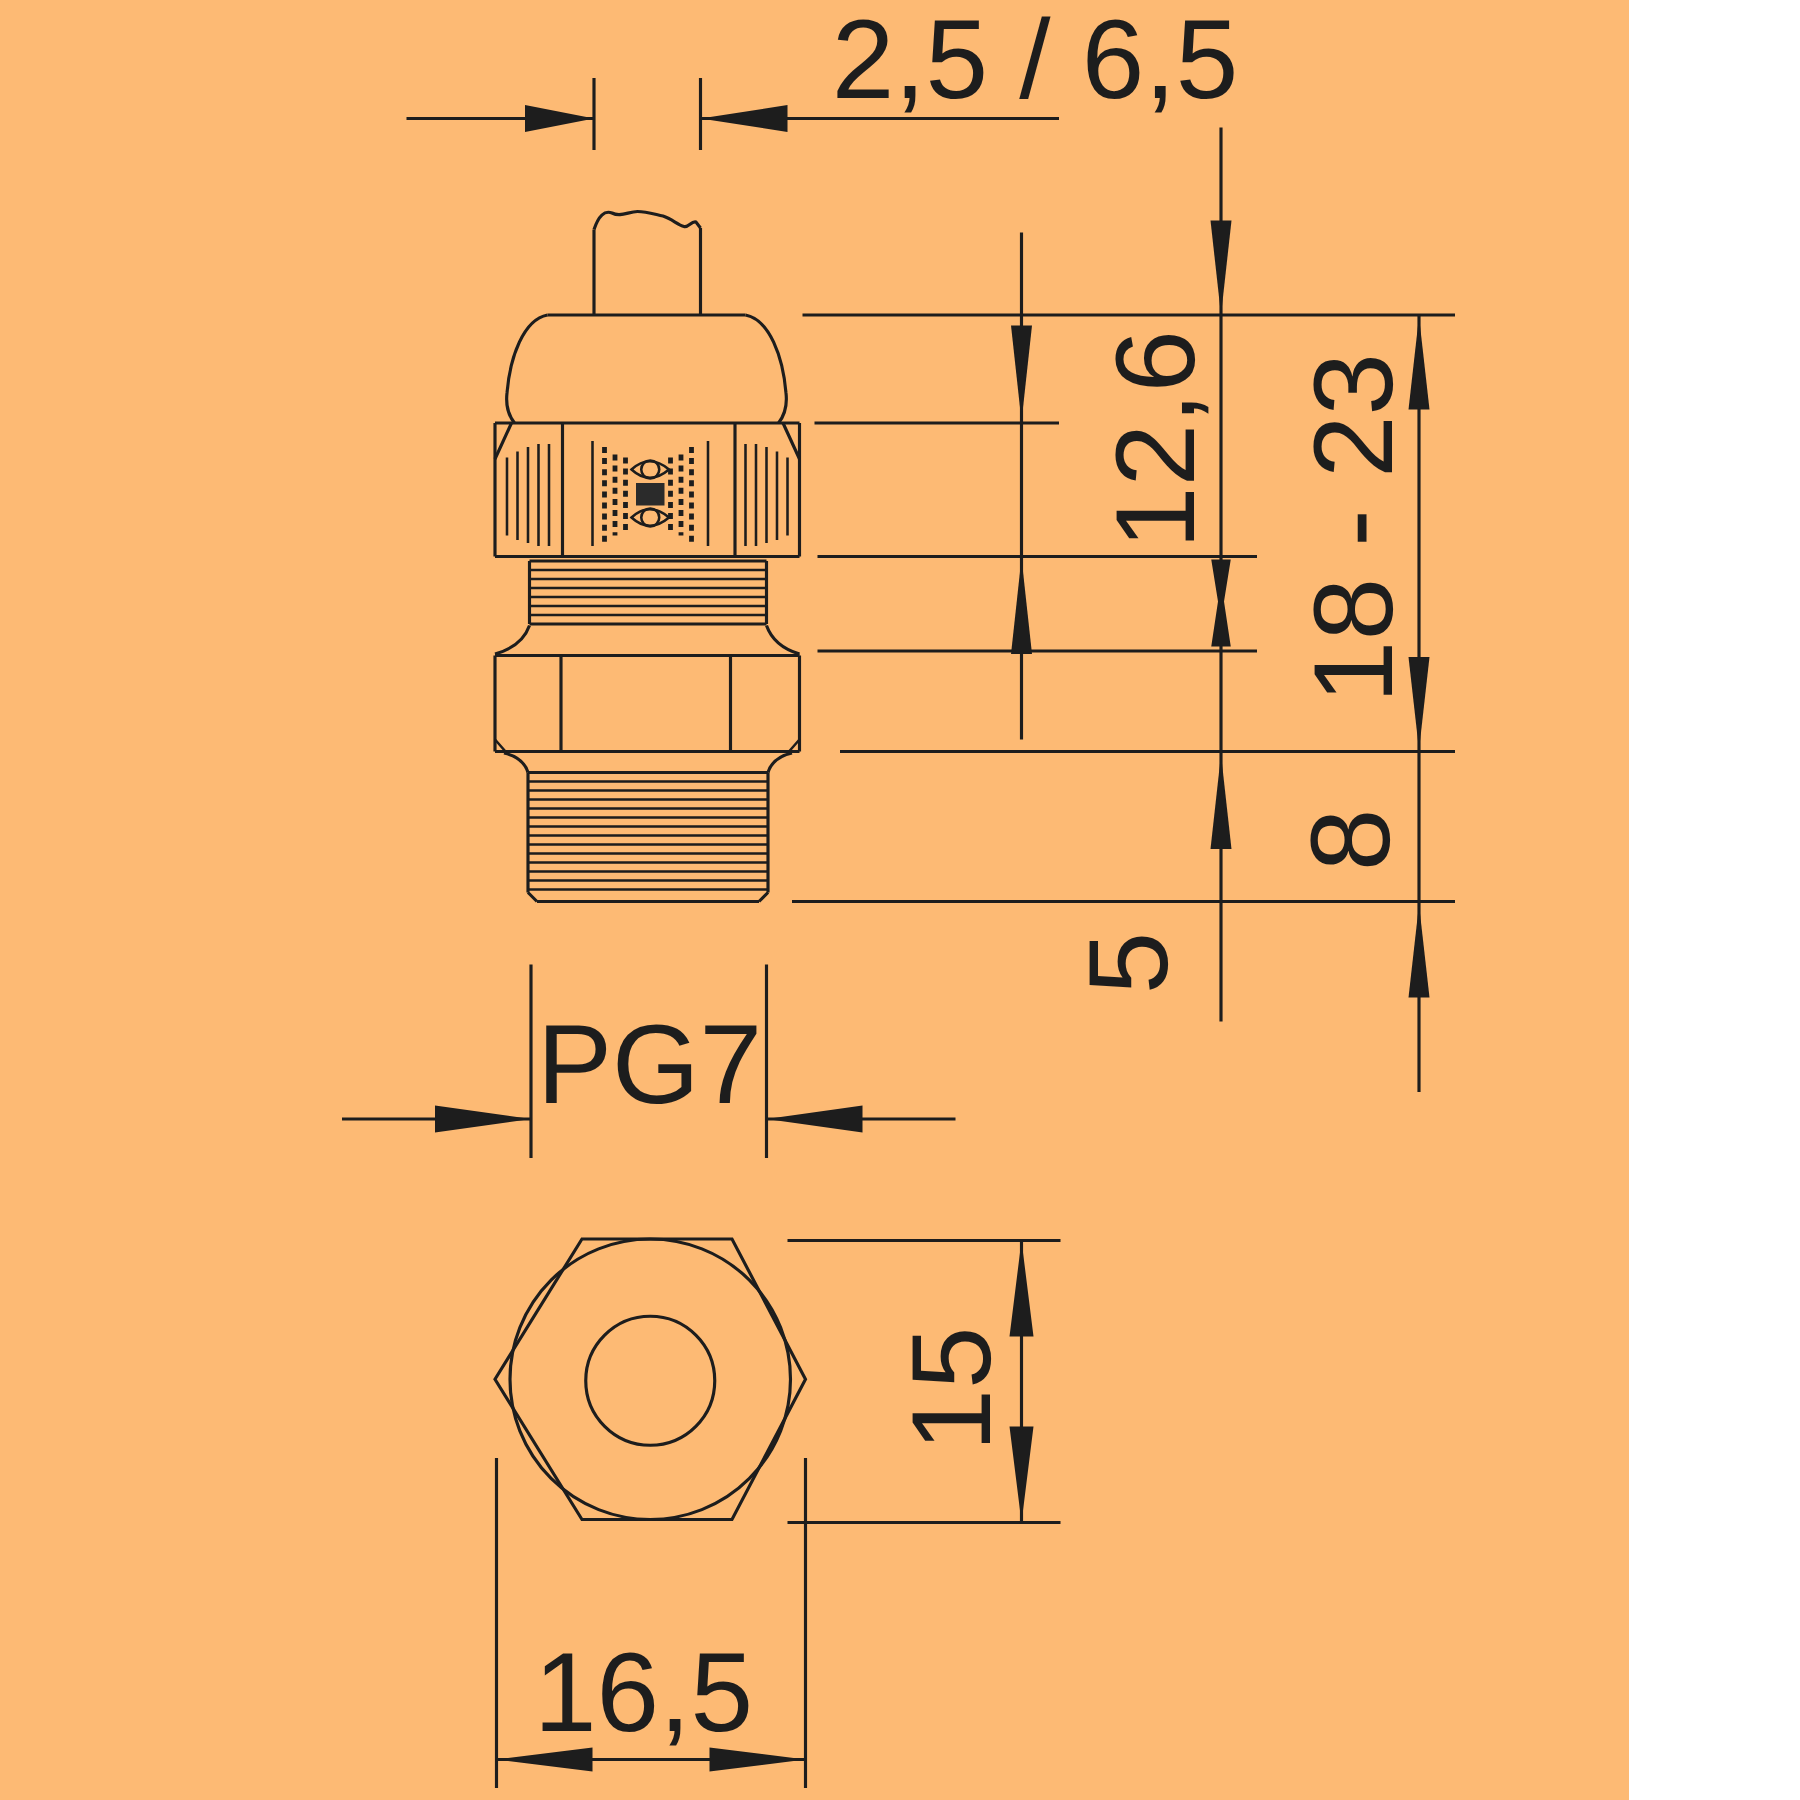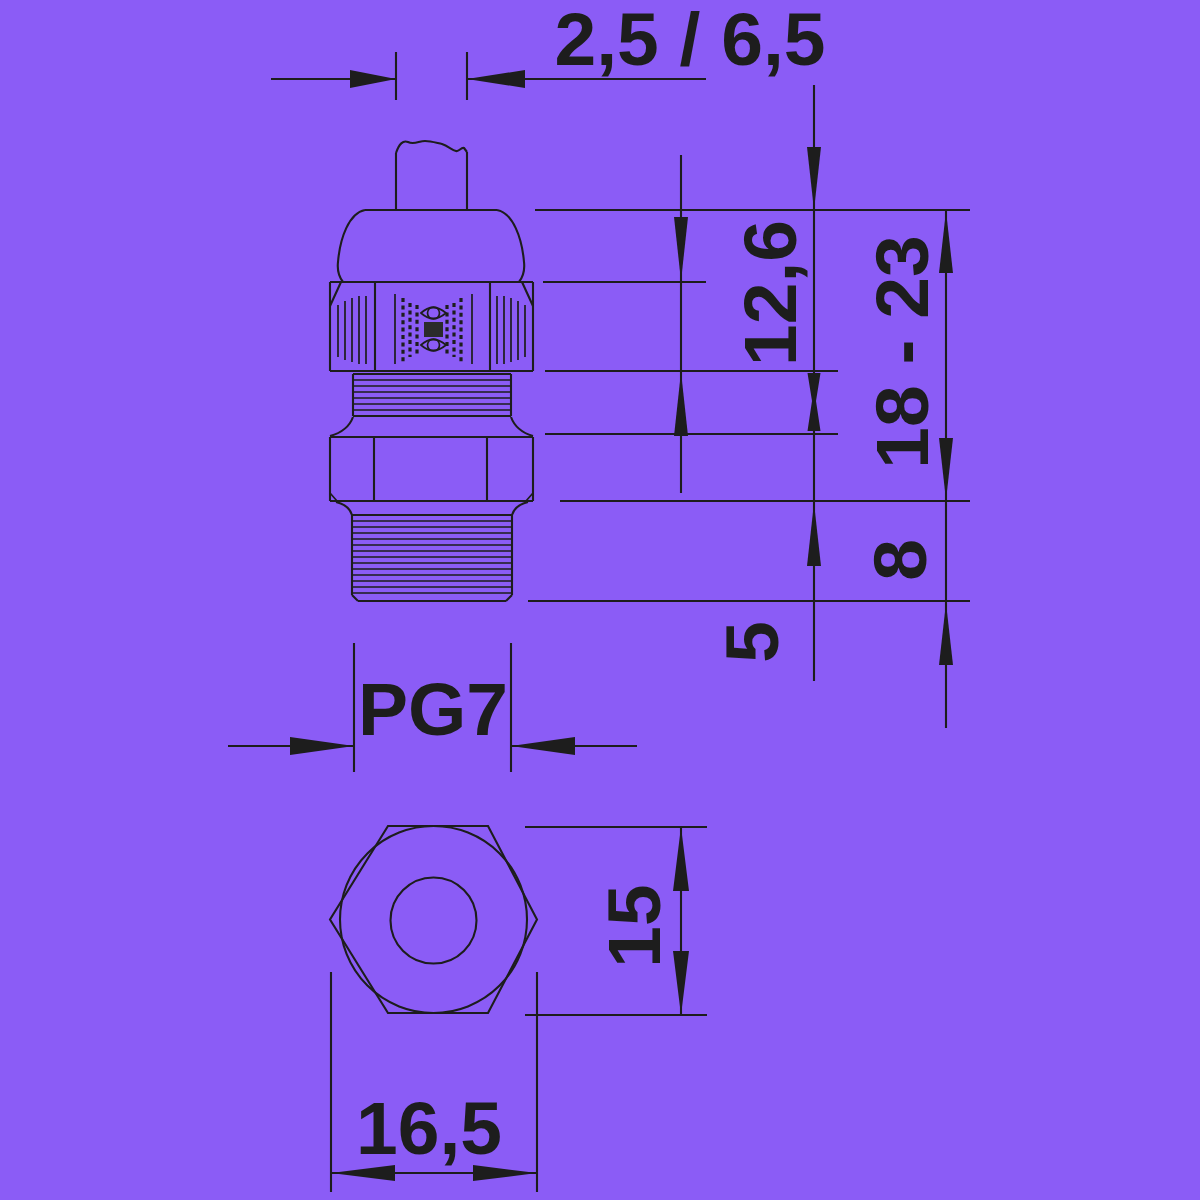--- a/index.html
+++ b/index.html
@@ -1,16 +1,16 @@
 <!DOCTYPE html>
 <html><head>
 <meta charset="utf-8">
 <style>
   html,body{margin:0;padding:0;background:#ffffff;}
-  .stage{position:relative;width:1200px;height:1200px;background:#8b5cf6;overflow:hidden;font-weight:bold;}
+  .stage{position:relative;width:1086px;height:1200px;background:#fdba74;overflow:hidden;}
   svg{display:block;}
   .ln{stroke:#1d1d1d;stroke-width:2.1;fill:none;stroke-linecap:butt;}
   .fine{stroke:#1d1d1d;stroke-width:1.7;fill:none;}
   .dash{stroke:#1d1d1d;stroke-width:3.2;fill:none;stroke-dasharray:4 3.4;}
   .arrow{fill:#1d1d1d;stroke:none;}
   .dim-text{font-family:"Liberation Sans","DejaVu Sans",sans-serif;font-size:75px;fill:#1d1d1d;}
 </style>
 </head>
 <body>
 

